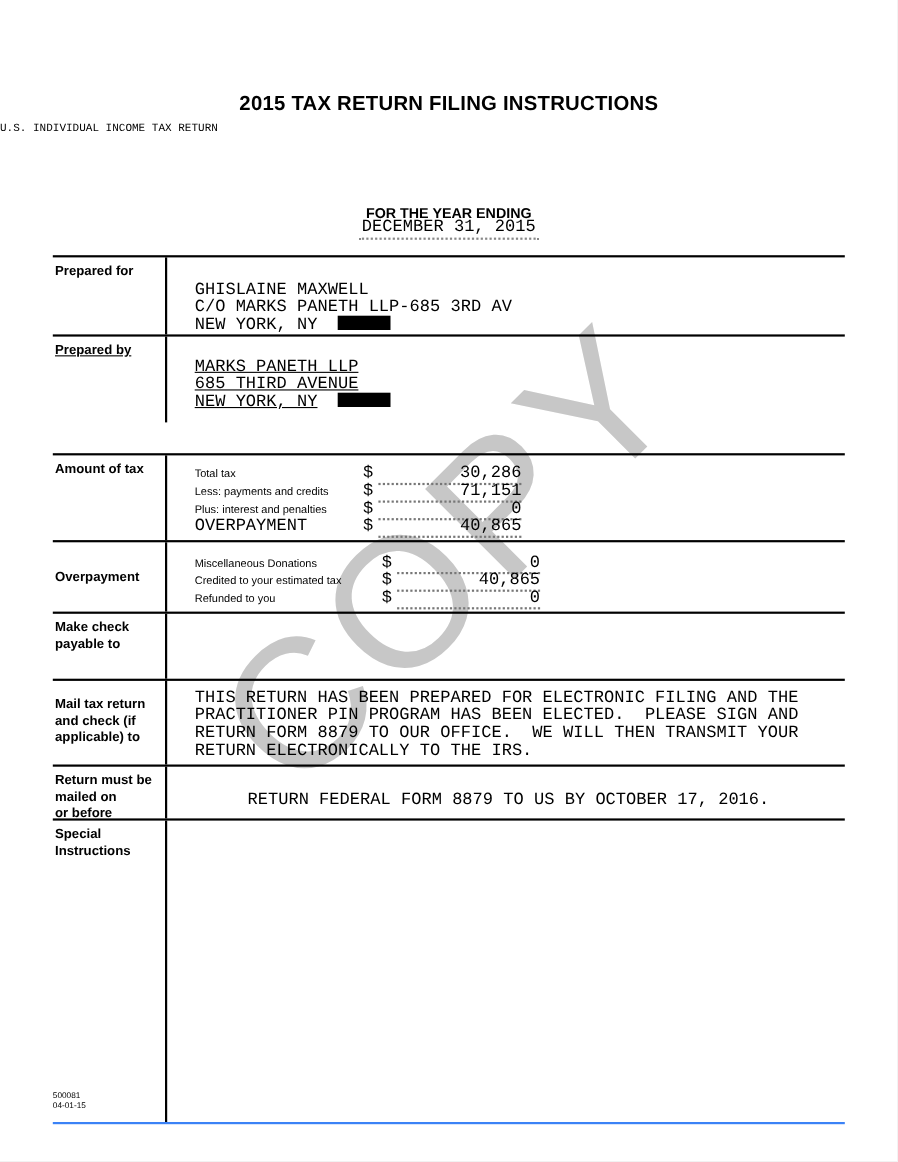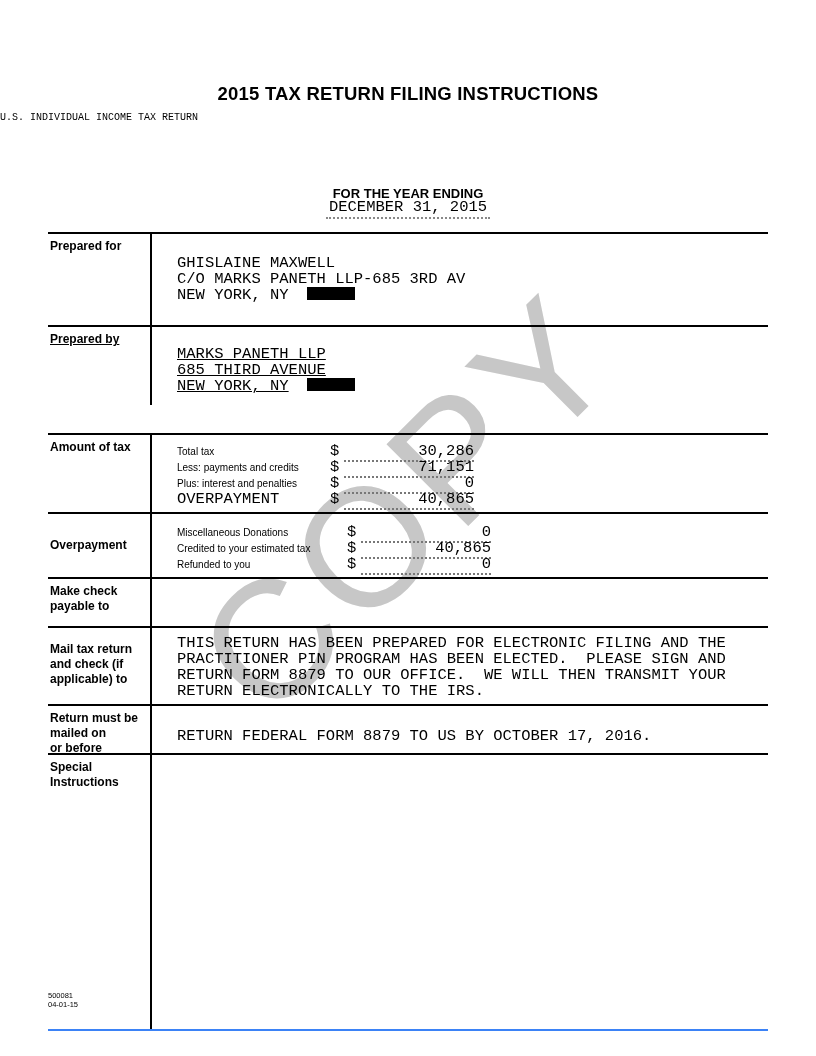--- a/index.html
+++ b/index.html
@@ -73,21 +73,21 @@
 
     <div class="doc-title">2015 TAX RETURN FILING INSTRUCTIONS</div>
     <div class="doc-subtitle mono">U.S. INDIVIDUAL INCOME TAX RETURN</div>
     <div class="year-label">FOR THE YEAR ENDING</div>
     <div class="year-date">
       <span class="mono">DECEMBER 31, 2015</span>
     </div>
 
     <div class="grid">
 
-      <div class="section" style="height:93px;">
+      <div class="section" style="height:72px;">
         <div class="label-cell">
           <span>Prepared for</span>
         </div>
         <div class="content-cell mono">
           <div class="addr-block">
             <div>GHISLAINE MAXWELL</div>
             <div>C/O MARKS PANETH LLP-685 3RD AV</div>
             <div><span>NEW YORK, NY</span><span class="redaction"></span></div>
           </div>
         </div>
@@ -154,39 +154,39 @@
             </div>
             <div class="amt-row">
               <span class="row-label">Refunded to you</span>
               <span class="cur mono">$</span>
               <span class="val mono">0</span>
             </div>
           </div>
         </div>
       </div>
 
-      <div class="section" style="height:49px;">
+      <div class="section" style="height:61px;">
         <div class="label-cell">
           <span>Make check</span>
           <span>payable to</span>
         </div>
       </div>
 
       <div class="section" style="height:78px;">
         <div class="label-cell pad14">
           <span>Mail tax return</span>
           <span>and check (if</span>
           <span>applicable) to</span>
         </div>
         <div class="content-cell mono pad6">
           <div class="prewrap">THIS RETURN HAS BEEN PREPARED FOR ELECTRONIC FILING AND THE PRACTITIONER PIN PROGRAM HAS BEEN ELECTED.  PLEASE SIGN AND RETURN FORM 8879 TO OUR OFFICE.  WE WILL THEN TRANSMIT YOUR RETURN ELECTRONICALLY TO THE IRS.</div>
         </div>
       </div>
 
-      <div class="section" style="height:49px;">
+      <div class="section" style="height:49px;gap:48px;">
         <div class="label-cell">
           <span>Return must be</span>
           <span>mailed on</span>
           <span>or before</span>
         </div>
         <div class="content-cell mono pad23">
           <div>RETURN FEDERAL FORM 8879 TO US BY OCTOBER 17, 2016.</div>
         </div>
       </div>
 

